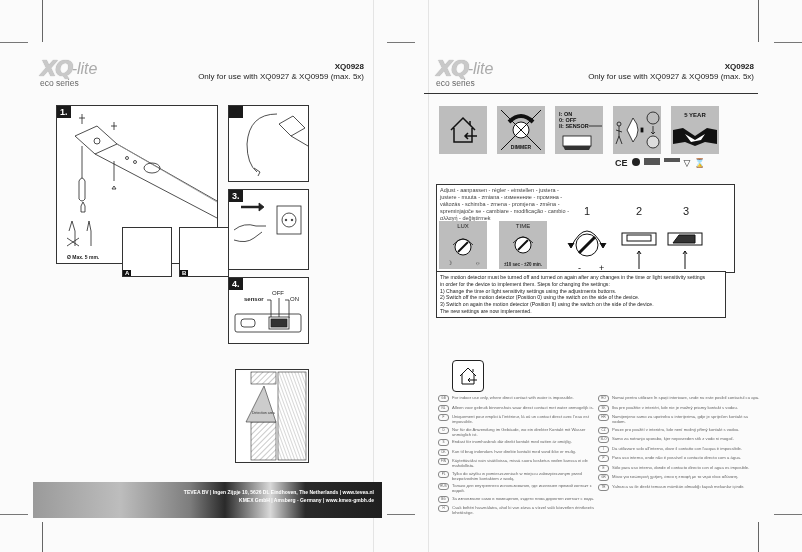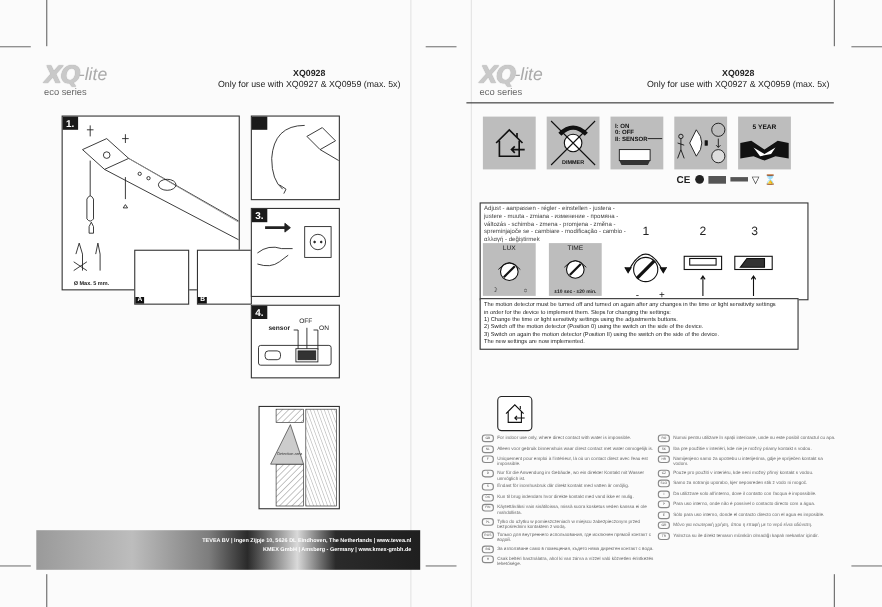--- a/index.html
+++ b/index.html
@@ -4,21 +4,21 @@
 <style>
   html,body{margin:0;padding:0;}
   body{width:802px;height:552px;background:#fbfbfb;position:relative;overflow:hidden;font-family:"Liberation Sans",sans-serif;color:#222;}
   .crop-v{position:absolute;width:1px;background:#666;}
   .crop-h{position:absolute;height:1px;background:#777;}
   .fold{position:absolute;top:0;width:1px;height:552px;background:#e4e4e4;}
   .logo{position:absolute;}
   .logo .xq{font-family:"DejaVu Sans",sans-serif;font-weight:bold;font-style:italic;font-size:22px;color:#c9c9c9;letter-spacing:-2px;text-shadow:0 0 1px #999;}
   .logo .lite{font-style:italic;font-size:16px;color:#aaa;vertical-align:top;position:relative;top:4px;}
   .logo .eco{display:block;font-size:8.5px;color:#666;margin-top:-3px;}
-  .hdr{position:absolute;text-align:center;font-size:8px;line-height:10px;}
+  .hdr{position:absolute;text-align:right;font-size:8px;line-height:10px;}
   .hdr .model{font-weight:bold;font-size:8px;}
   .hr{position:absolute;height:1px;background:#333;}
   .box{position:absolute;border:1px solid #333;background:#fff;}
   .stepnum{position:absolute;left:0;top:0;background:#1a1a1a;color:#fff;font-weight:bold;font-size:9px;padding:1px 3px;}
   .sq{position:absolute;width:48px;height:48px;background:#bdbdbd;}
   .sq svg{width:48px;height:48px;display:block;}
   .t6{font-size:5.5px;line-height:7px;}
   .muted{color:#444;}
   .banner{position:absolute;left:33px;top:482px;width:349px;height:36px;background:linear-gradient(90deg,#9a9a9a 0%,#bdbdbd 25%,#7d7d7d 45%,#2a2a2a 55%,#d9d9d9 68%,#2a2a2a 78%,#1f1f1f 100%);}
   .banner .txt{position:absolute;right:8px;top:6px;text-align:right;color:#fff;font-size:5px;line-height:8px;font-weight:bold;}
@@ -209,21 +209,21 @@
       </svg>
   </div>
   <div class="sq" style="left:671px;top:106px;">
     <svg viewBox="0 0 48 48">
         <text x="24" y="11" font-size="6" text-anchor="middle" font-weight="bold" fill="#111" font-family="Liberation Sans, sans-serif">5 YEAR</text>
         <path d="M2 24 L12 22 L24 30 L36 22 L46 24 L46 38 L34 36 L24 40 L14 36 L2 38 Z" fill="#111"></path>
         <path d="M14 28 L24 34 L34 28 L30 34 L20 36 Z" fill="#fff"></path>
       </svg>
   </div>
 
-  <div style="position:absolute;left:615px;top:158px;display:flex;gap:4px;align-items:center;font-size:9px;font-weight:bold;">
+  <div style="position:absolute;left:615px;top:158px;display:flex;gap:4px;font-size:9px;font-weight:bold;">
     <span>CE</span>
     <span style="display:inline-block;width:8px;height:8px;border-radius:50%;background:#222;"></span>
     <span style="display:inline-block;width:16px;height:7px;background:#555;"></span>
     <span style="display:inline-block;width:16px;height:4px;background:#555;"></span>
     <span style="font-size:9px;font-weight:normal;">▽</span>
     <span style="font-size:9px;font-weight:normal;">⌛</span>
   </div>
 
   <div class="box" style="left:436px;top:184px;width:297px;height:87px;">
     <div class="t6 muted" style="position:absolute;left:3px;top:2px;width:135px;">Adjust - aanpassen - régler - einstellen - justera - justere - muuta - zmiana - изменение - промяна - változás - schimba - zmena - promjena - změna - spreminjajoče se - cambiare - modificação - cambio - αλλαγή - değiştirmek</div>

